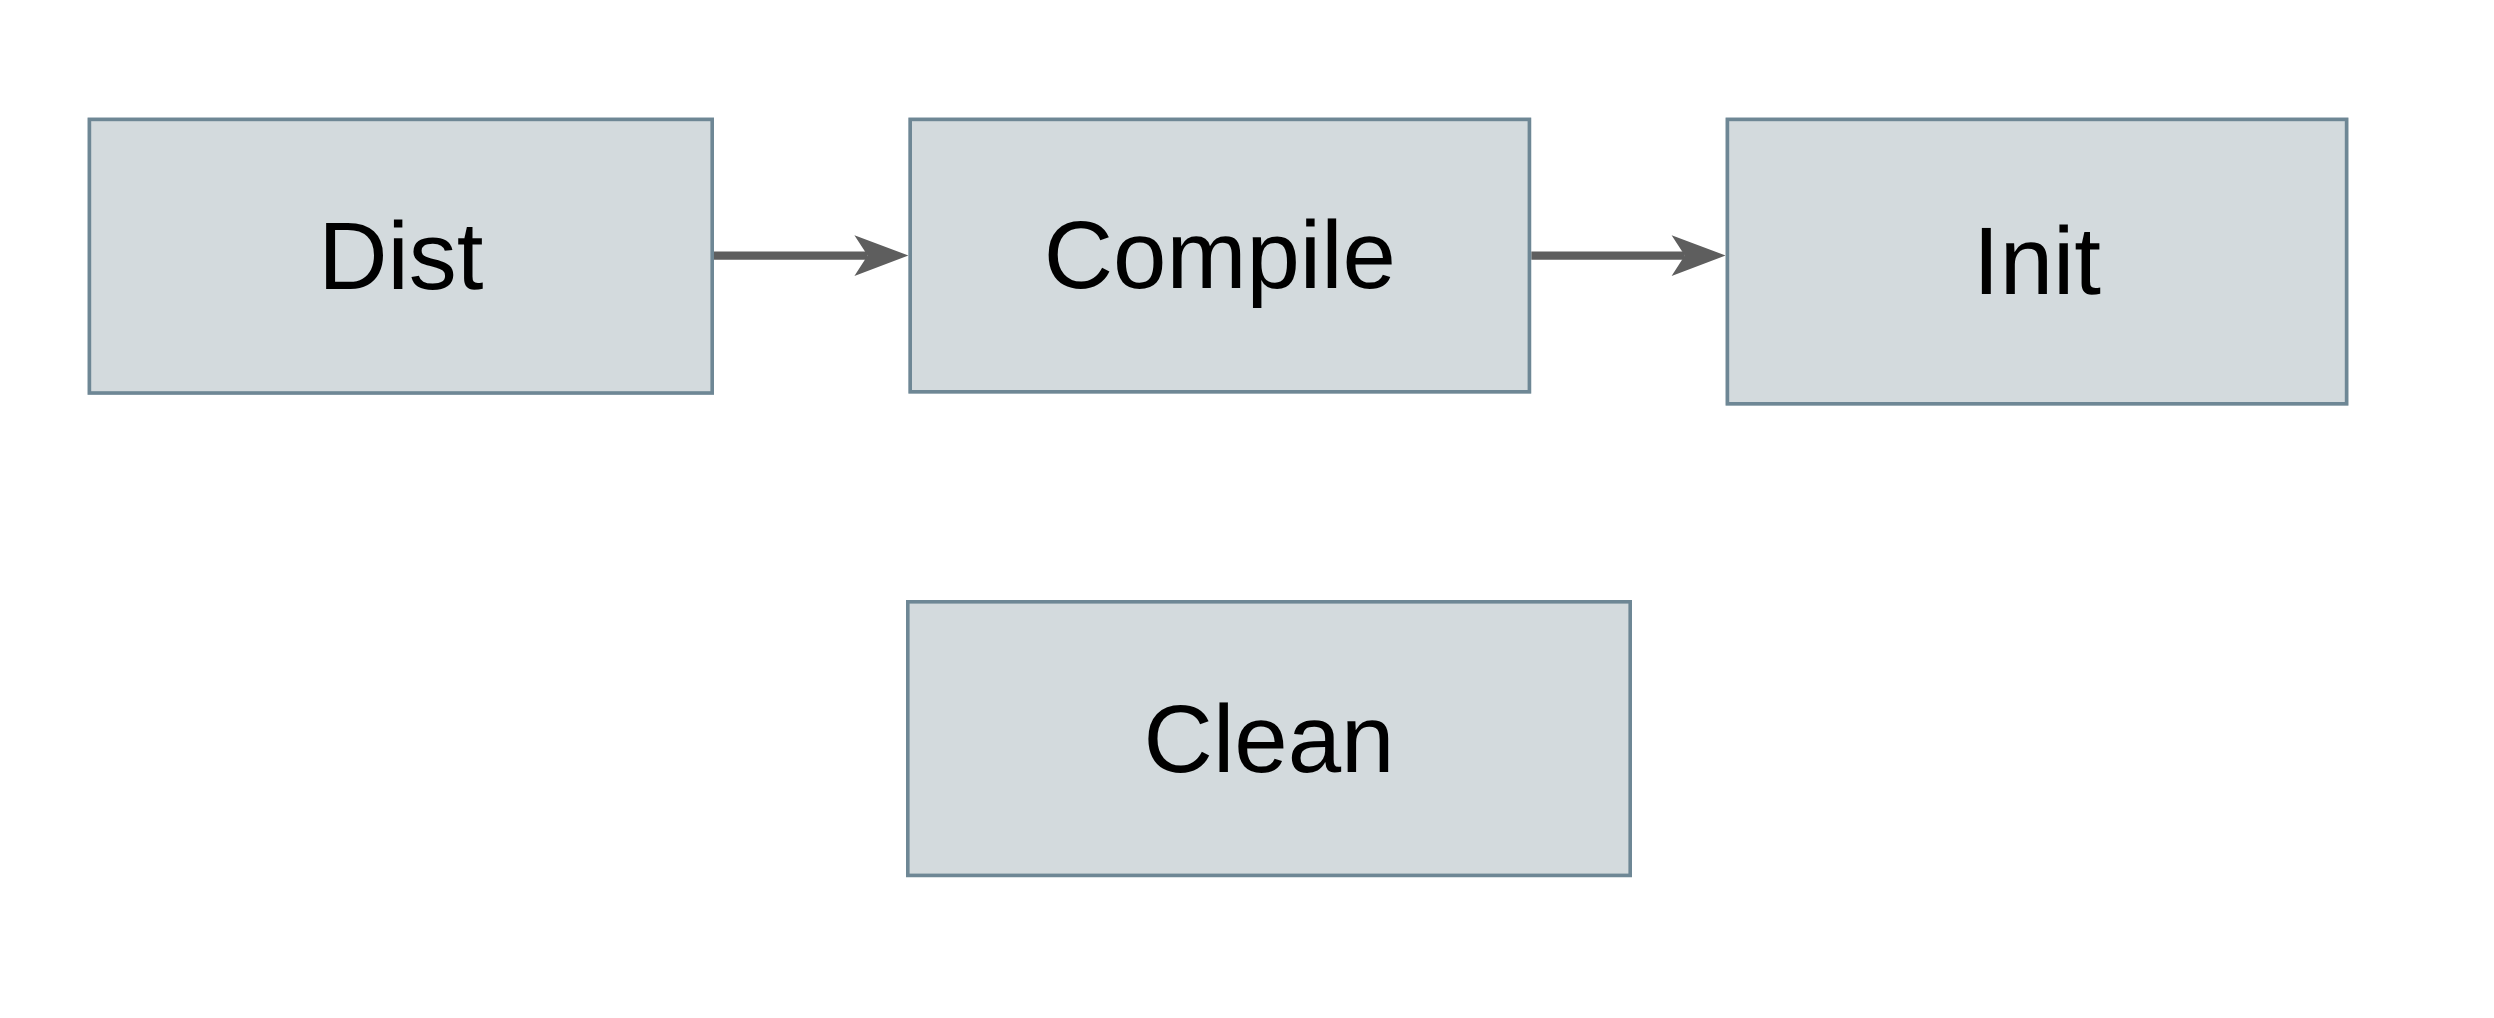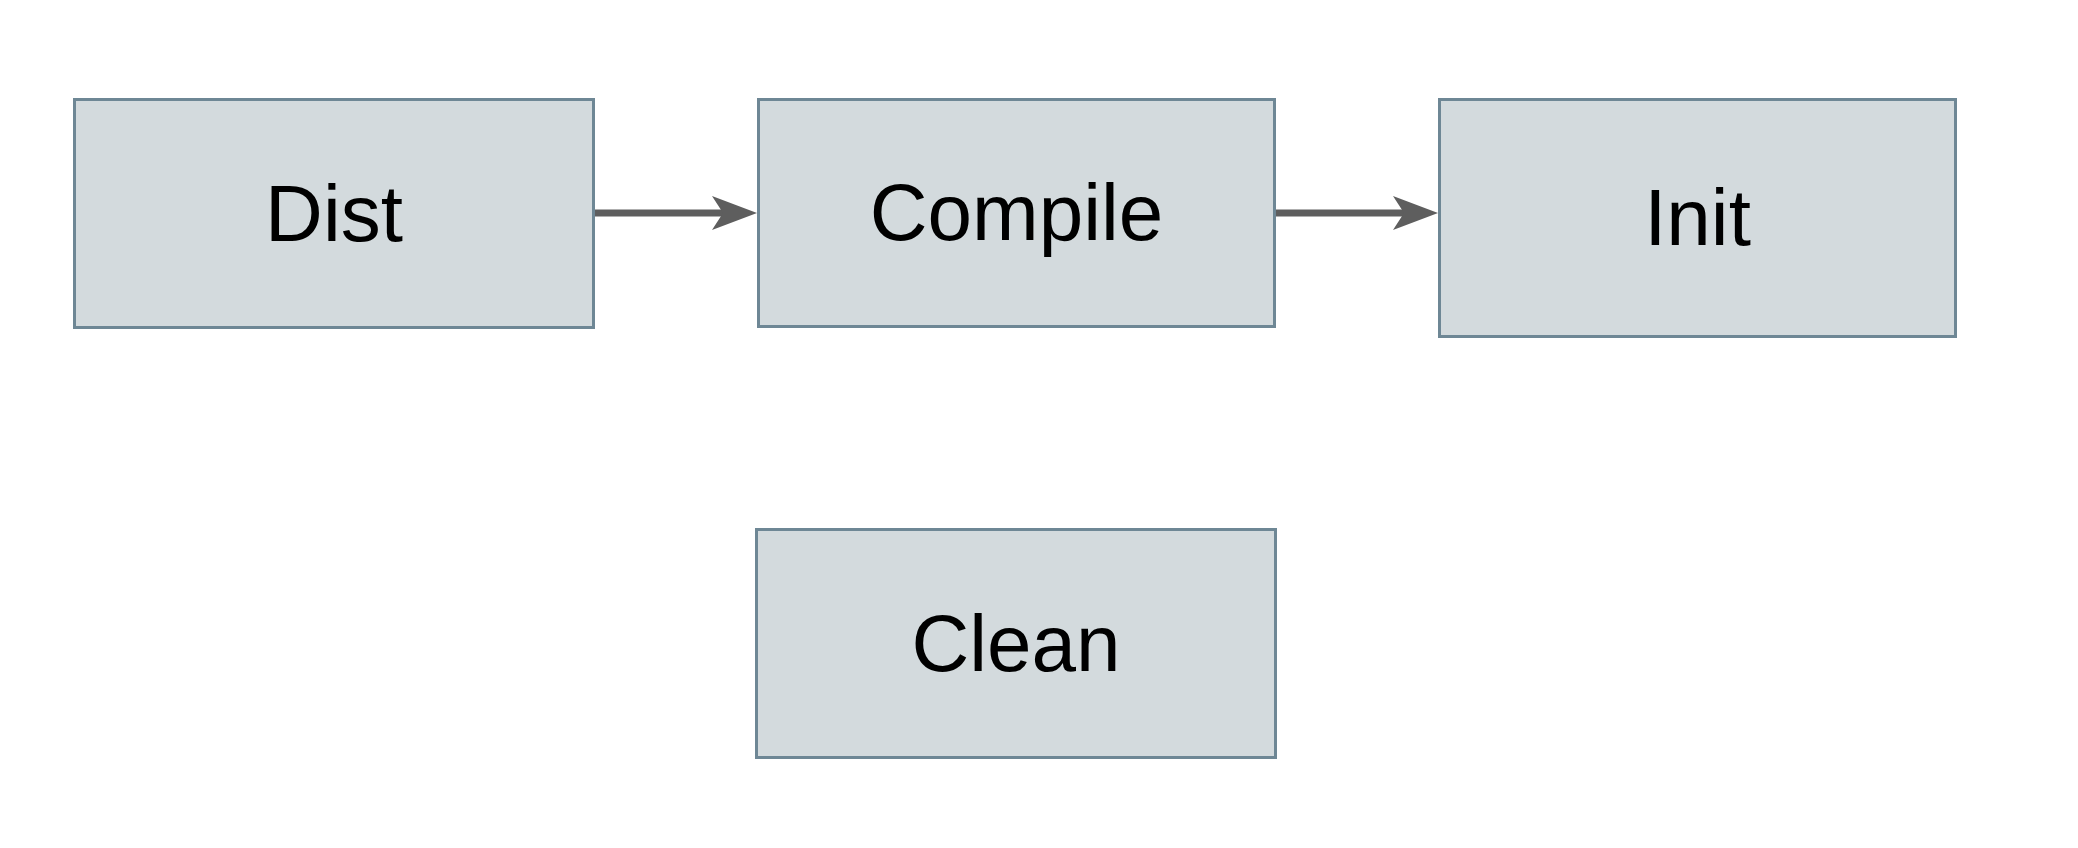--- a/index.html
+++ b/index.html
@@ -27,21 +27,21 @@
     color: #000000;
     font-size: 80px;
     font-weight: 400;
     letter-spacing: 0px;
     line-height: 1;
     user-select: none;
   }
   .node-dist    { left: 73px;   top: 98px;  width: 522px; height: 231px; }
   .node-compile { left: 757px;  top: 98px;  width: 519px; height: 230px; }
   .node-init    { left: 1438px; top: 98px;  width: 519px; height: 240px; }
-  .node-clean   { left: 755px;  top: 528px; width: 522px; height: 231px; }
+  .node-clean   { left: 755px;  top: 500px; width: 605px; height: 231px; }
   .edge-layer {
     position: absolute;
     left: 0; top: 0;
     width: 2078px;
     height: 848px;
     pointer-events: none;
   }
 </style>
 </head>
 <body>

